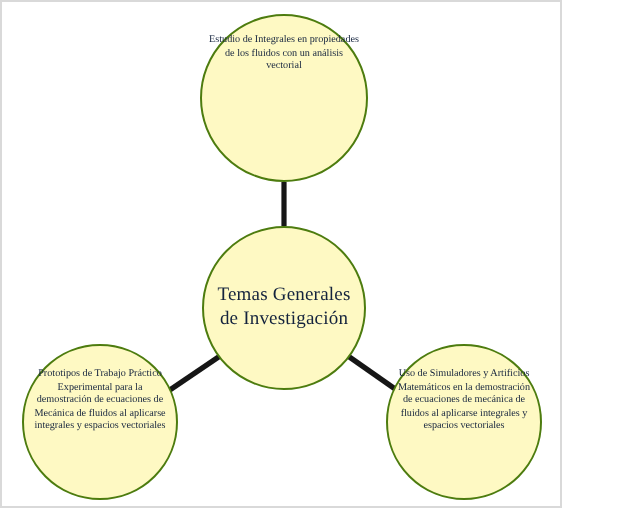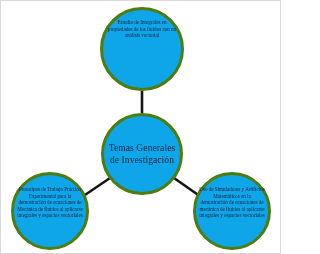--- a/index.html
+++ b/index.html
@@ -22,22 +22,22 @@
   #edges {
     position: absolute;
     left: 0;
     top: 0;
     width: 281px;
     height: 254px;
   }
   .node {
     position: absolute;
     border-radius: 50%;
-    background: #0ea5e9;
-    border: 3px solid #4d7c0f;
+    background: #fef9c3;
+    border: 1px solid #4d7c0f;
     box-sizing: border-box;
     display: flex;
     align-items: center;
     justify-content: center;
     text-align: center;
     color: #14233d;
     z-index: 2;
   }
   .node-label {
     display: block;

